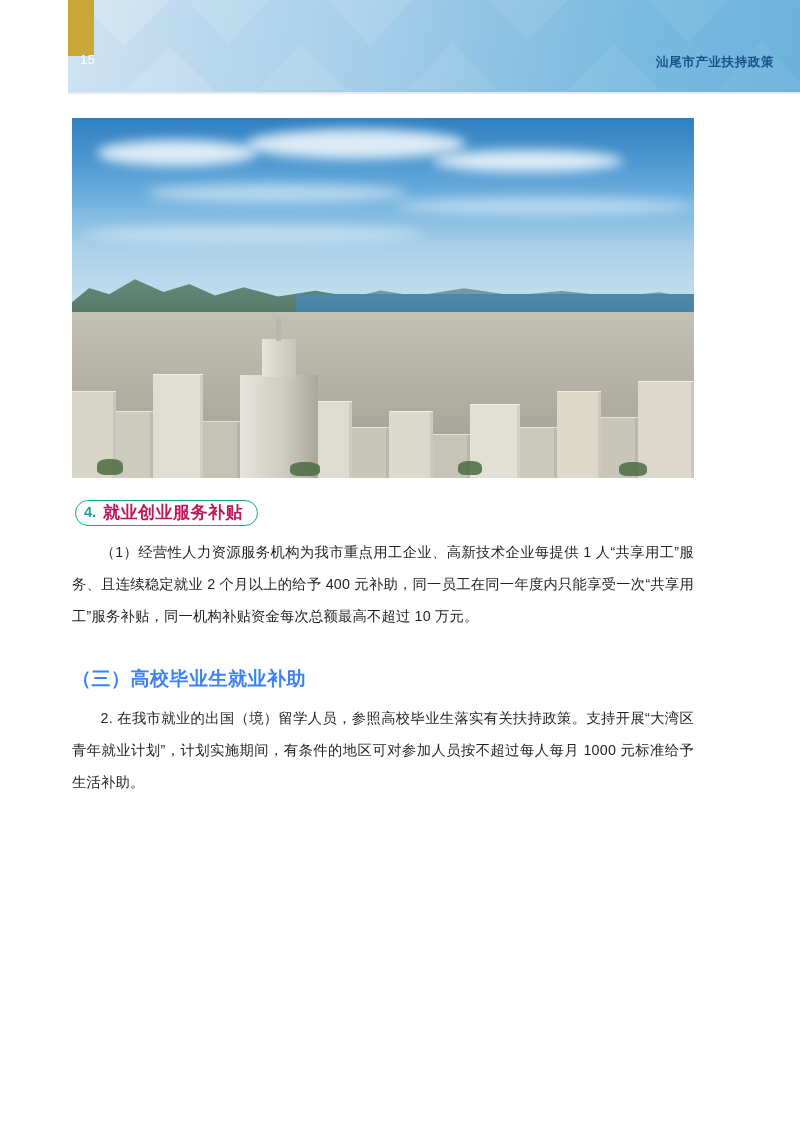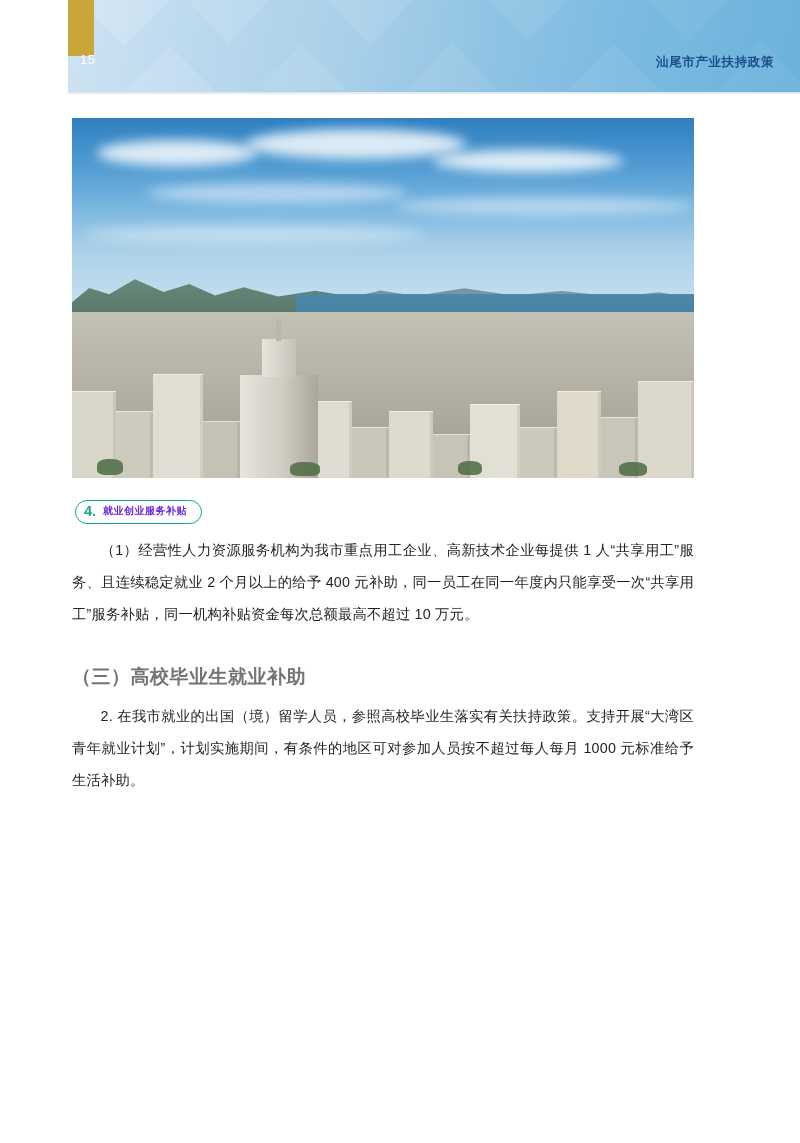--- a/index.html
+++ b/index.html
@@ -201,42 +201,42 @@
     padding: 3px 14px 4px 8px;
     margin-left: 3px;
   }
   .badge-num {
     color: #16a596;
     font-weight: bold;
     font-size: 14.5px;
     line-height: 1;
   }
   .badge-text {
-    color: #6d28d9;
+    color: #be185d;
     font-weight: bold;
-    font-size: 10px;
+    font-size: 17px;
     line-height: 1;
     letter-spacing: .5px;
   }
 
   p.body {
     margin: 0;
     font-size: 14.3px;
     line-height: 32px;
     text-indent: 2em;
     text-align: justify;
     color: #231f20;
     letter-spacing: .2px;
   }
   .para-block { margin-top: 10px; }
 
   h2.section {
     margin: 34px 0 6px 0;
     font-size: 19px;
-    color: #737373;
+    color: #3b82f6;
     font-weight: bold;
     letter-spacing: .5px;
   }
 </style>
 </head>
 <body>
 
 <div class="page-header">
   <div class="header-band">
     <div class="facet" style="left:10px;top:0;border-left:46px solid transparent;border-right:46px solid transparent;border-top:46px solid rgba(255,255,255,.45);"></div>

